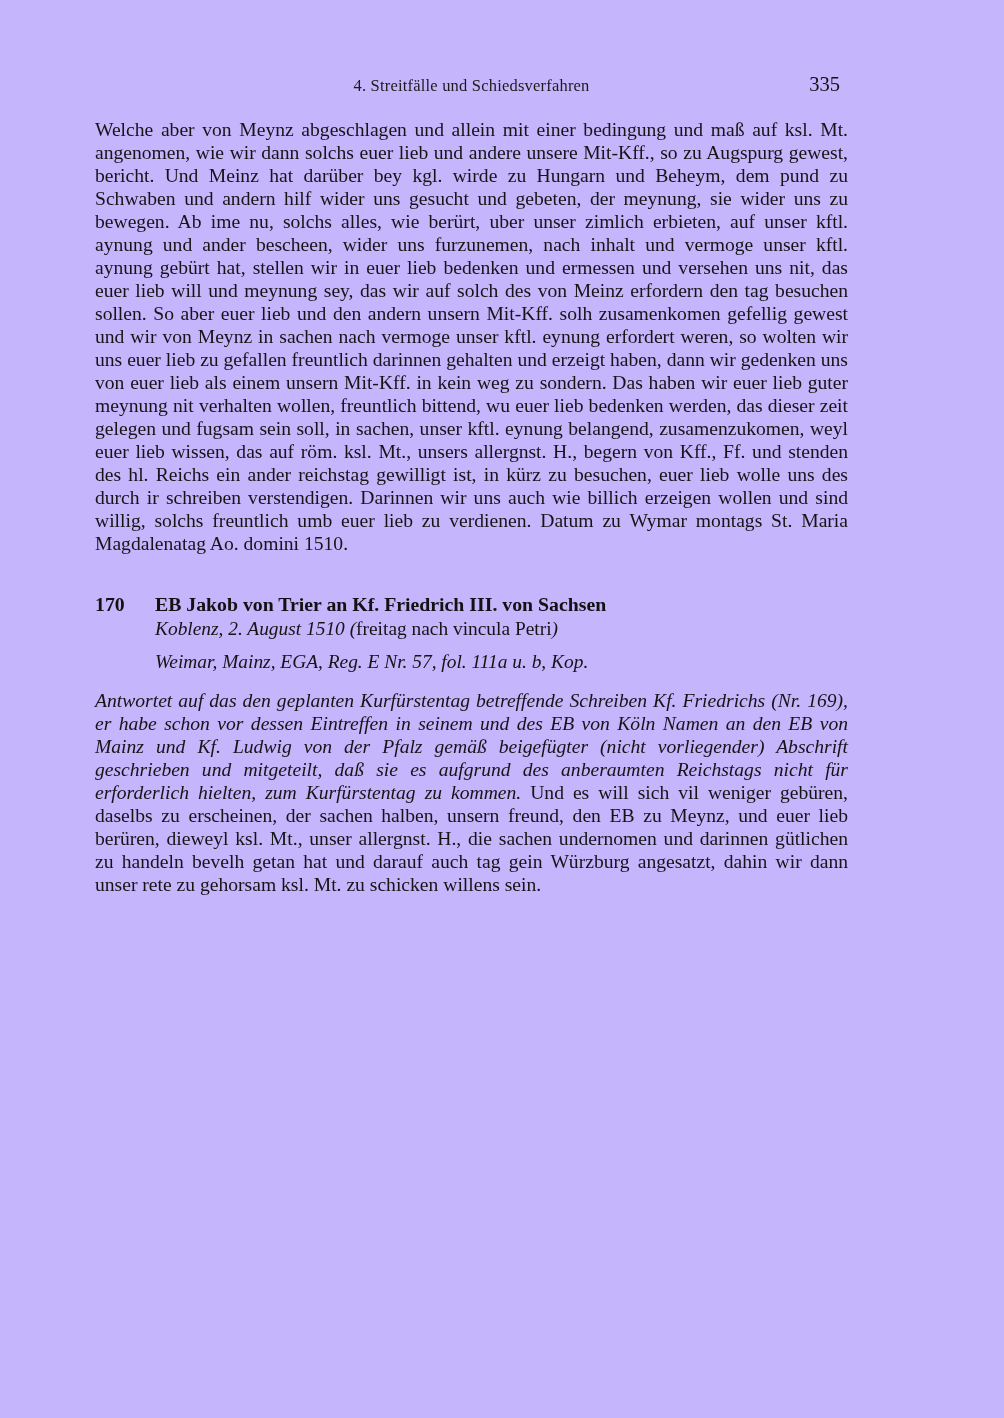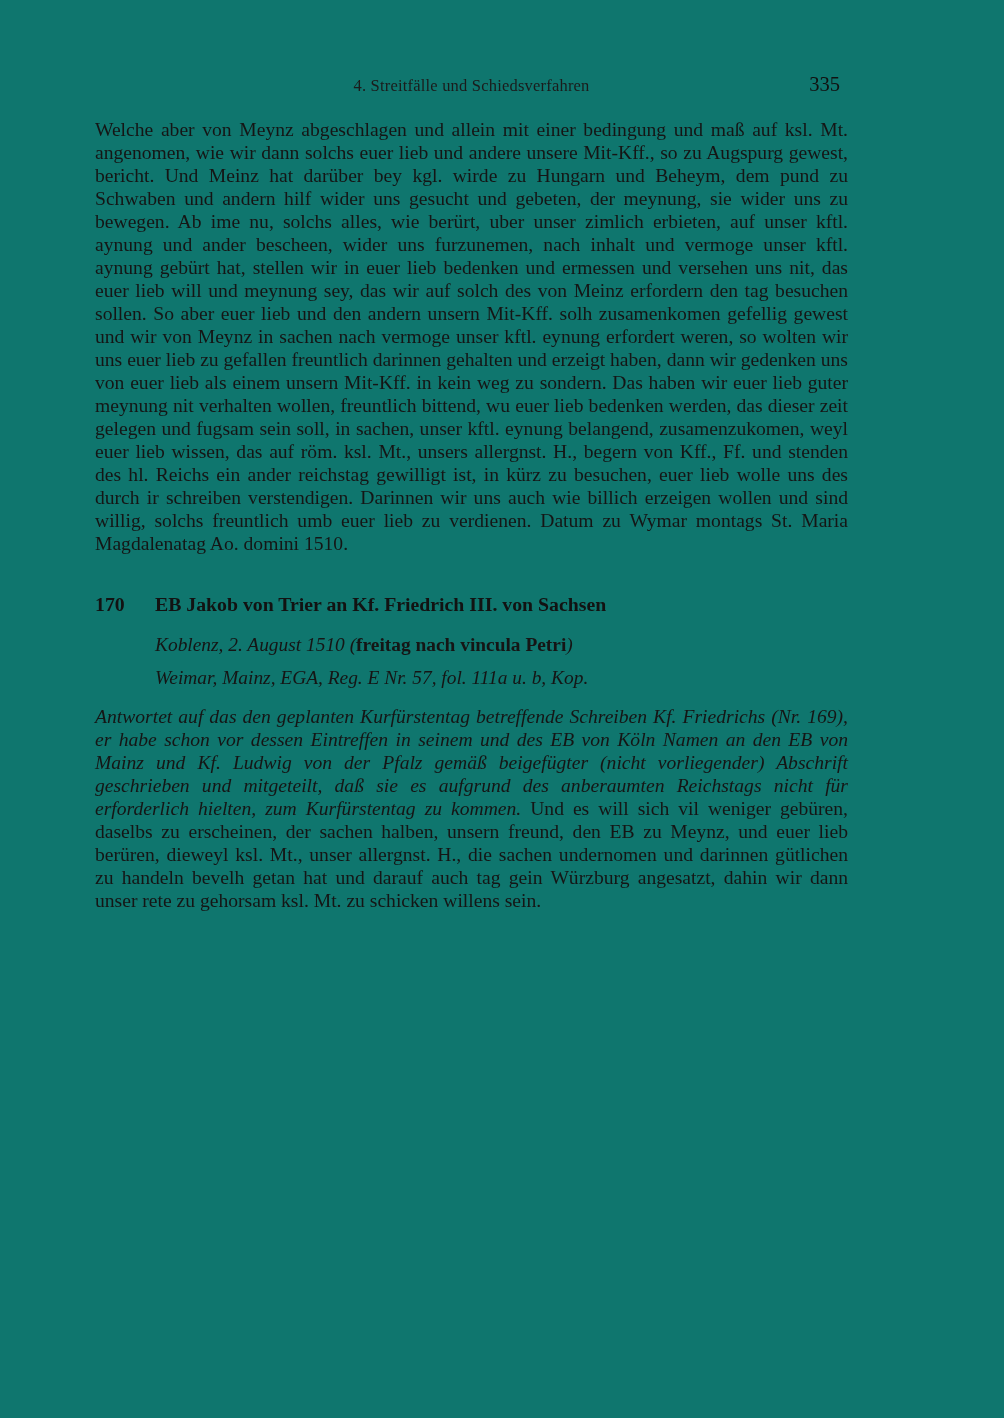--- a/index.html
+++ b/index.html
@@ -5,21 +5,21 @@
   html, body {
     margin: 0;
     padding: 0;
     background: #e9e9e7;
   }
   .page {
     position: relative;
     width: 1004px;
     height: 1418px;
     margin: 0 auto;
-    background: #0f766e;
+    background: #c4b5fd;
     box-sizing: border-box;
     padding: 76px 156px 0 95px;
     font-family: "Liberation Serif", "DejaVu Serif", serif;
     color: #111111;
   }
   
   .running-head {
     position: relative;
     height: 26px;
     margin-bottom: 16px;
@@ -44,42 +44,40 @@
     font-size: 19.6px;
     line-height: 23px;
     text-align: justify;
     color: #151515;
   }
   
   .entry-heading {
     display: flex;
     align-items: baseline;
     margin-top: 38px;
-    margin-bottom: 16px;
     font-weight: bold;
     font-size: 19.8px;
     color: #121212;
   }
   .entry-heading .entry-number {
     flex: 0 0 60px;
   }
   .entry-heading .entry-title {
     flex: 1 1 auto;
   }
   
   .dateline {
     margin: 0 0 7px 60px;
     font-size: 19.4px;
     line-height: 26px;
     font-style: italic;
     color: #151515;
   }
   .dateline .roman {
     font-style: normal;
-    font-weight: bold;
   }
   
   .summary {
     margin-top: 14px;
   }
   .summary .italic {
     font-style: italic;
     margin-top: 42px;
   }
   .summary .roman {

